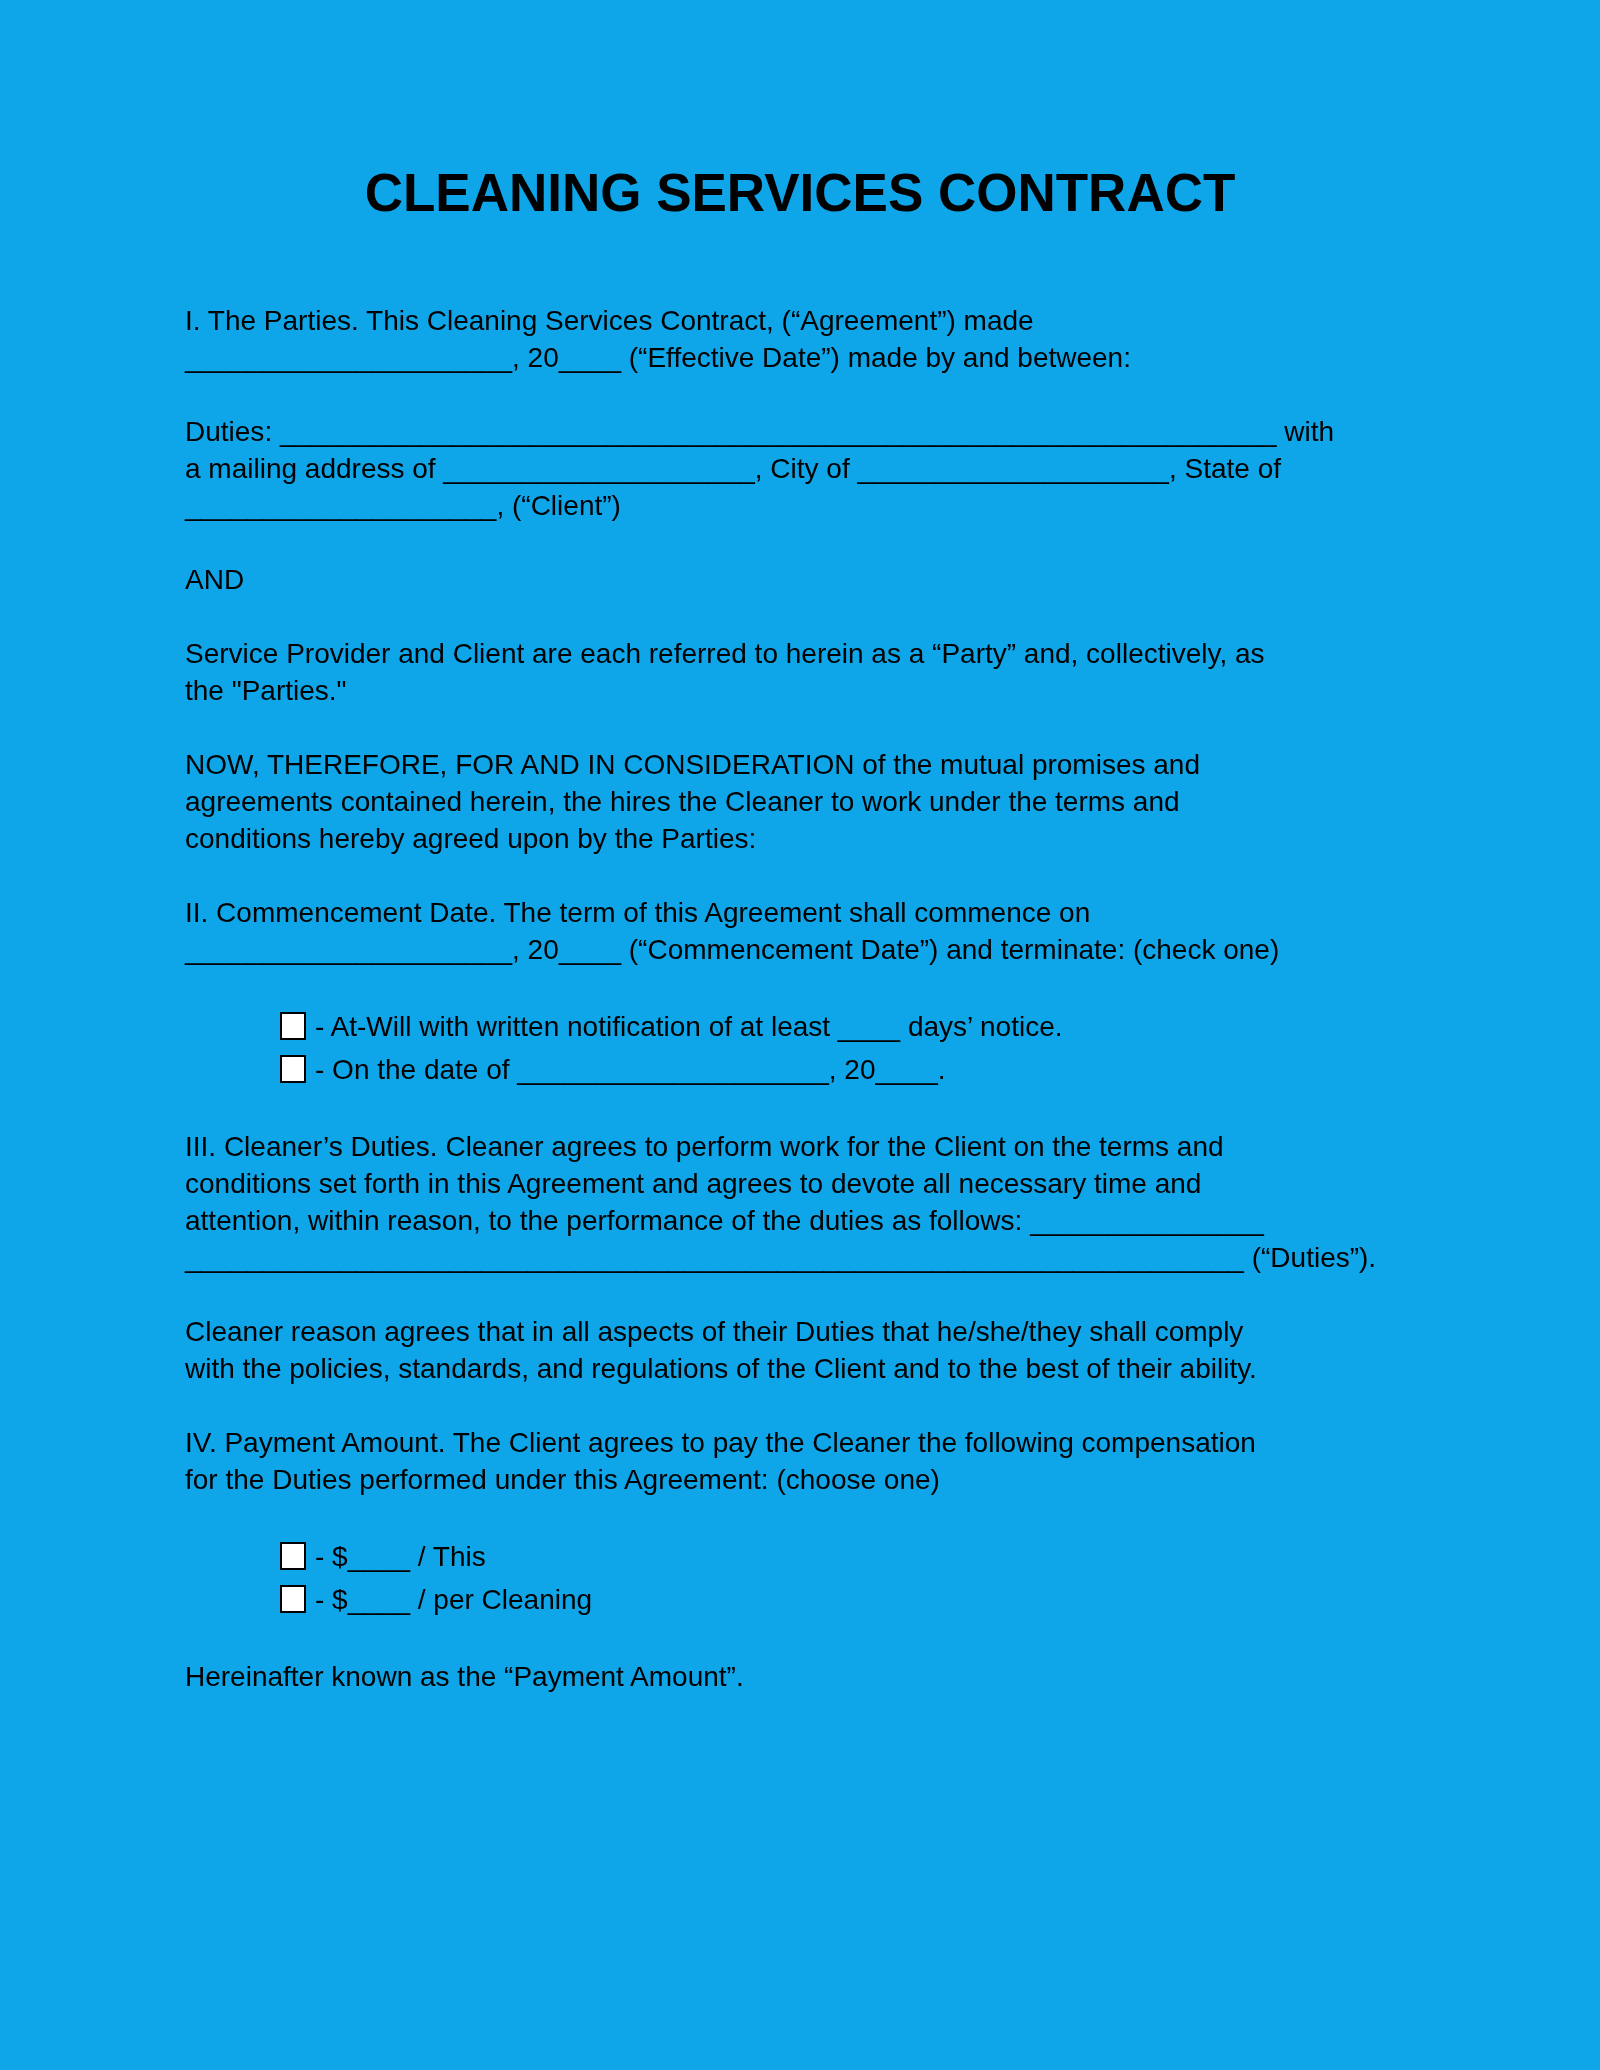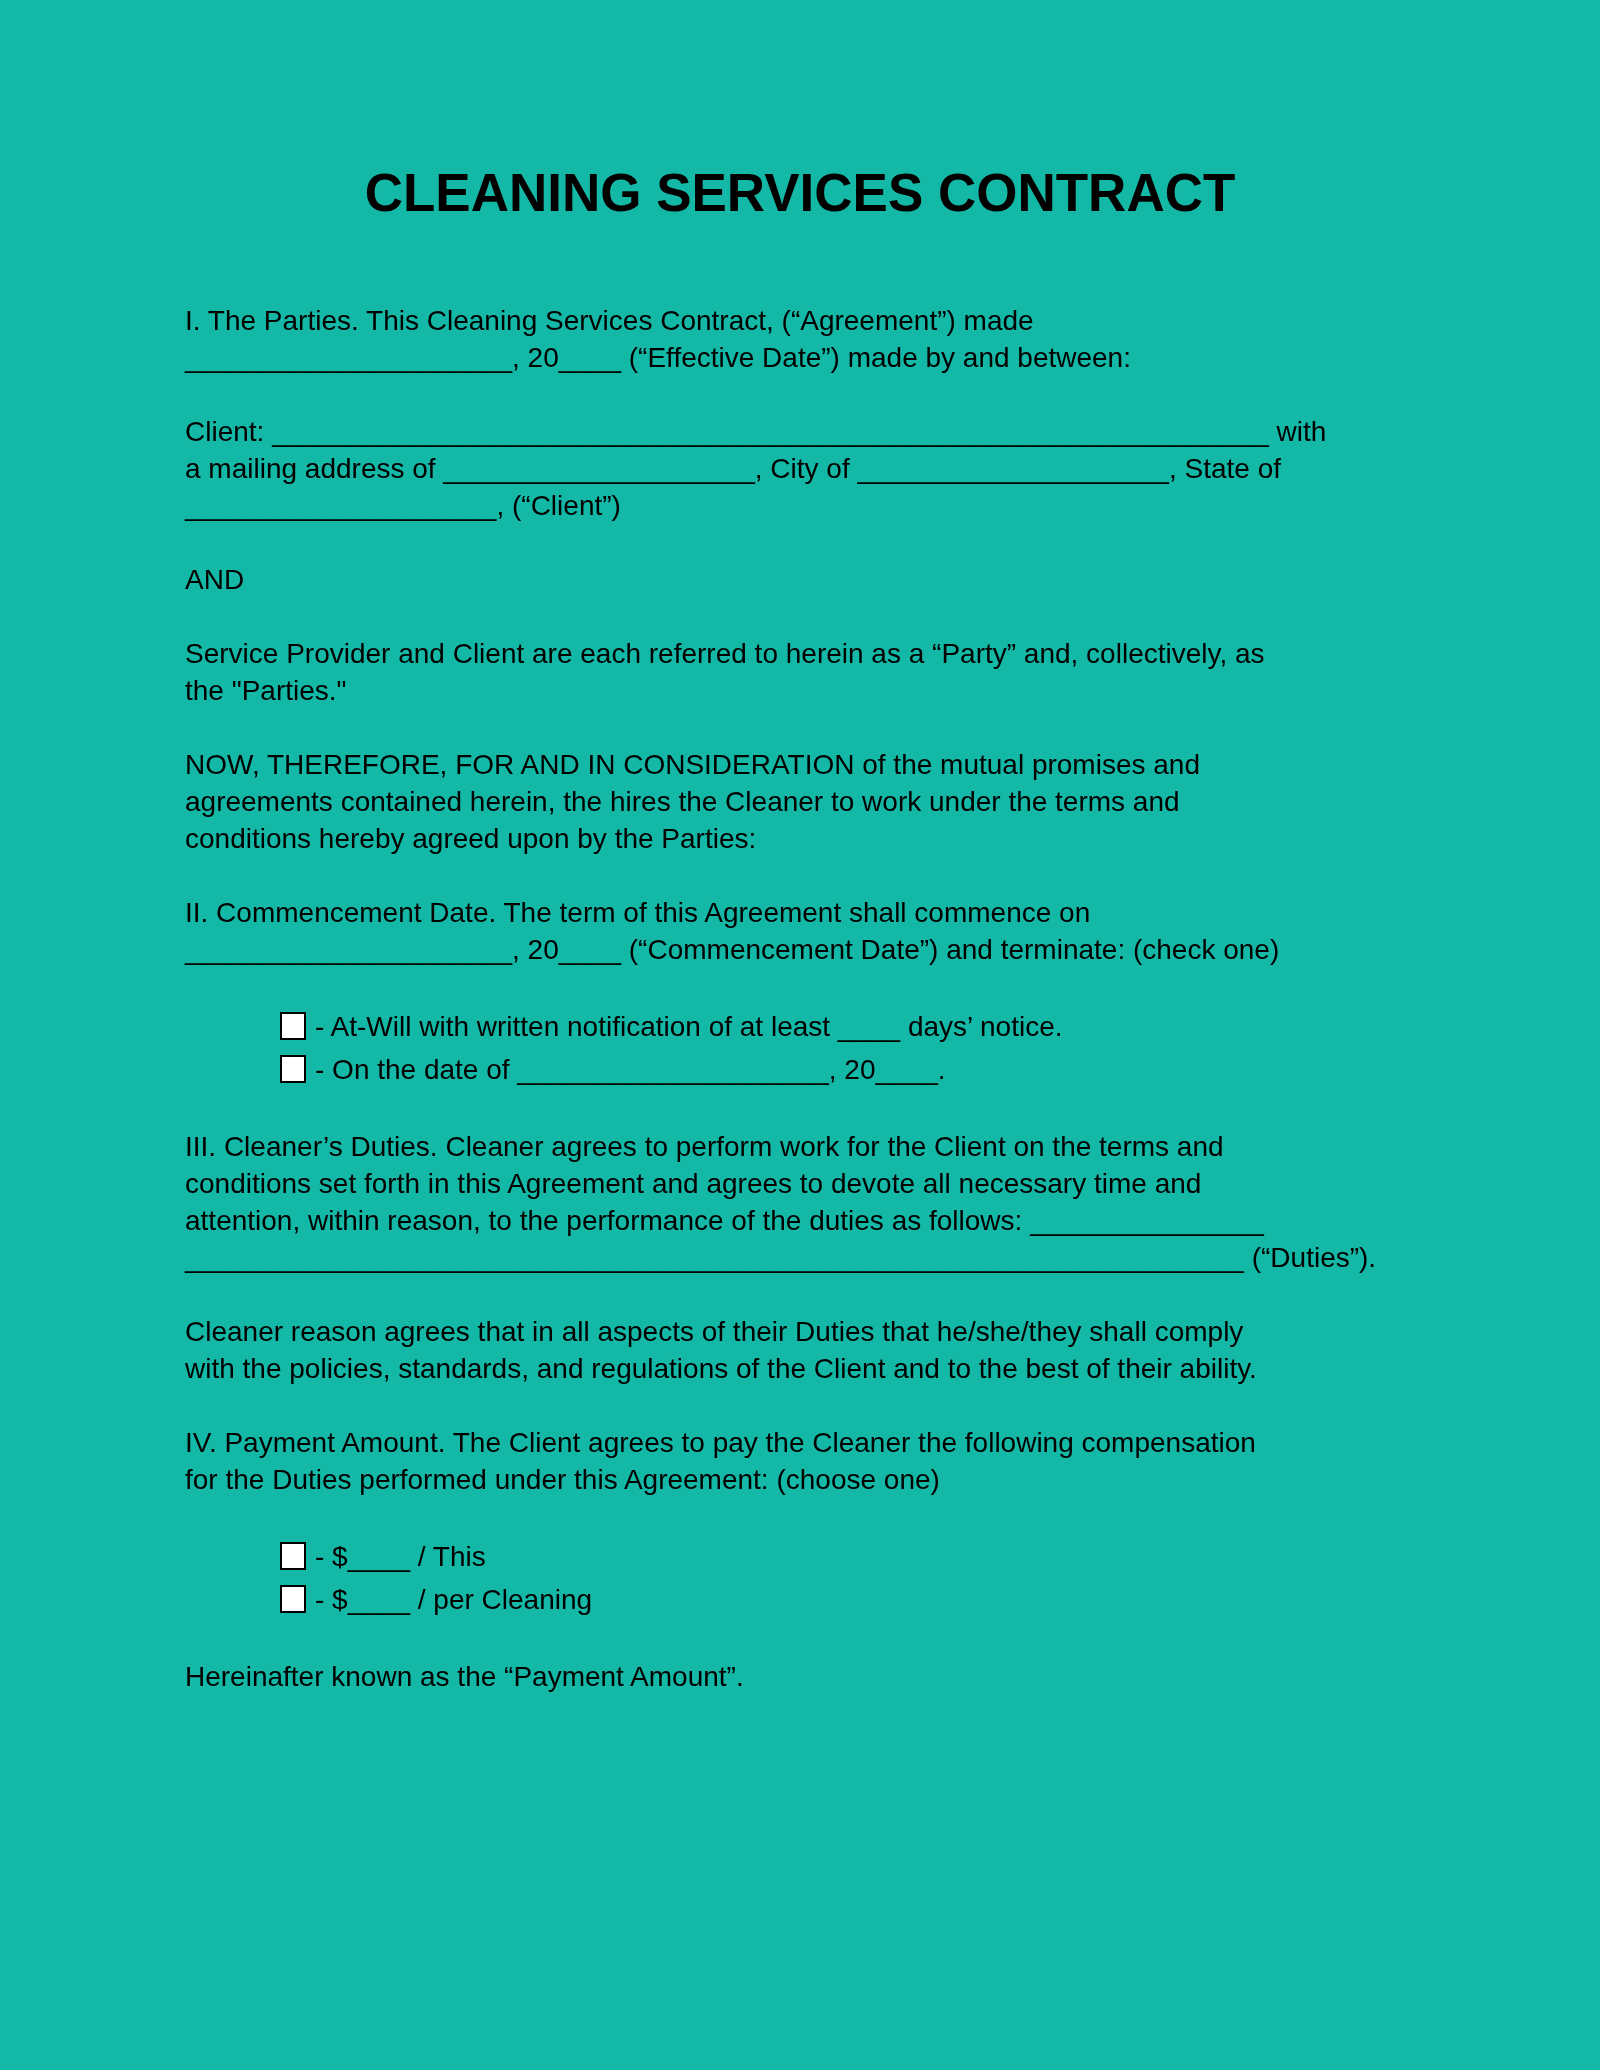--- a/index.html
+++ b/index.html
@@ -1,21 +1,21 @@
 <!DOCTYPE html>
 <html><head>
   <meta charset="utf-8">
   <style>
     html, body { margin: 0; padding: 0; background: #ffffff; }
     .page {
       position: relative;
       width: 1600px;
       height: 2070px;
       box-sizing: border-box;
-      background: #14b8a6;
+      background: #0ea5e9;
       color: #000000;
       padding: 166px 185px 40px 185px;
       font-family: "Liberation Sans", "DejaVu Sans", sans-serif;
       font-size: 28px;
       line-height: 37px;
       overflow: hidden;
     }
     h1.doc-title {
       font-size: 53px;
       line-height: 1;
@@ -52,21 +52,21 @@
 </head>
 <body>
 
 <div class="page">
 
   <h1 class="doc-title">CLEANING SERVICES CONTRACT</h1>
 
   <p class="para"><span class="b">I. The Parties</span><span>. This Cleaning Services Contract, (“Agreement”) made
 _____________________, 20____ (“Effective Date”) made by and between:</span></p>
 
-  <p class="para"><span class="b">Client</span><span>: ________________________________________________________________ with
+  <p class="para"><span class="b">Duties</span><span>: ________________________________________________________________ with
 a mailing address of ____________________, City of ____________________, State of
 ____________________, (“Client”)</span></p>
 
   <p class="para">AND</p>
 
 
   <p class="para">Service Provider and Client are each referred to herein as a “Party” and, collectively, as
 the "Parties."</p>
 
   <p class="para">NOW, THEREFORE, FOR AND IN CONSIDERATION of the mutual promises and

